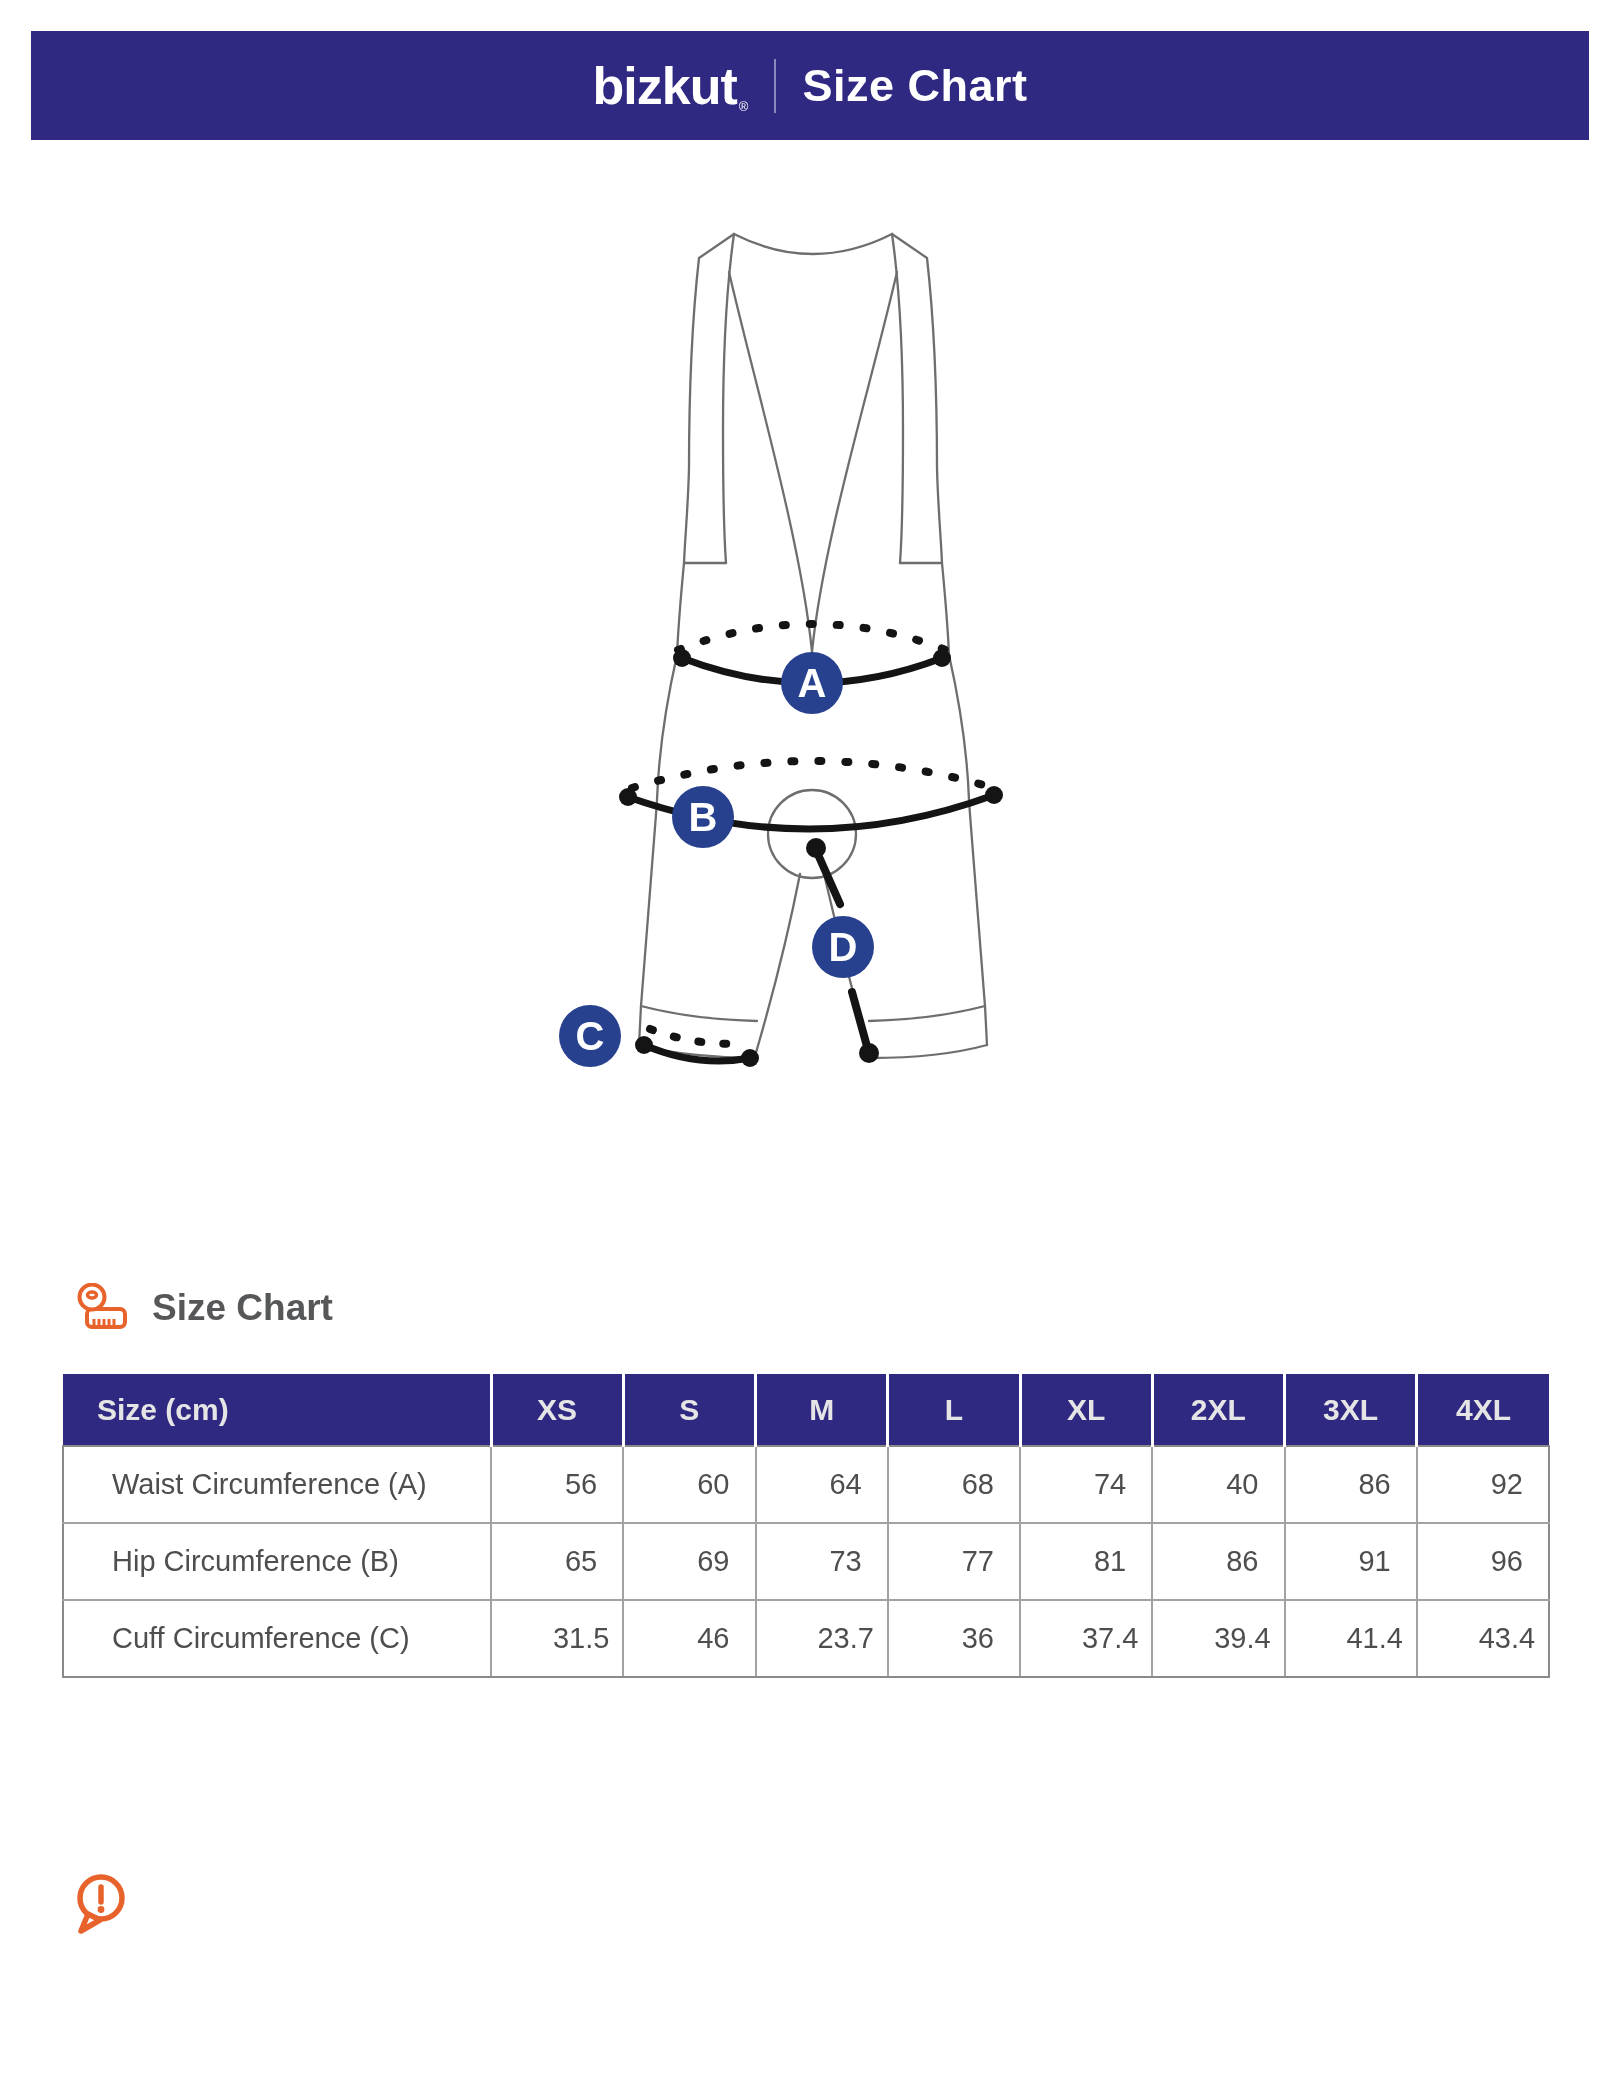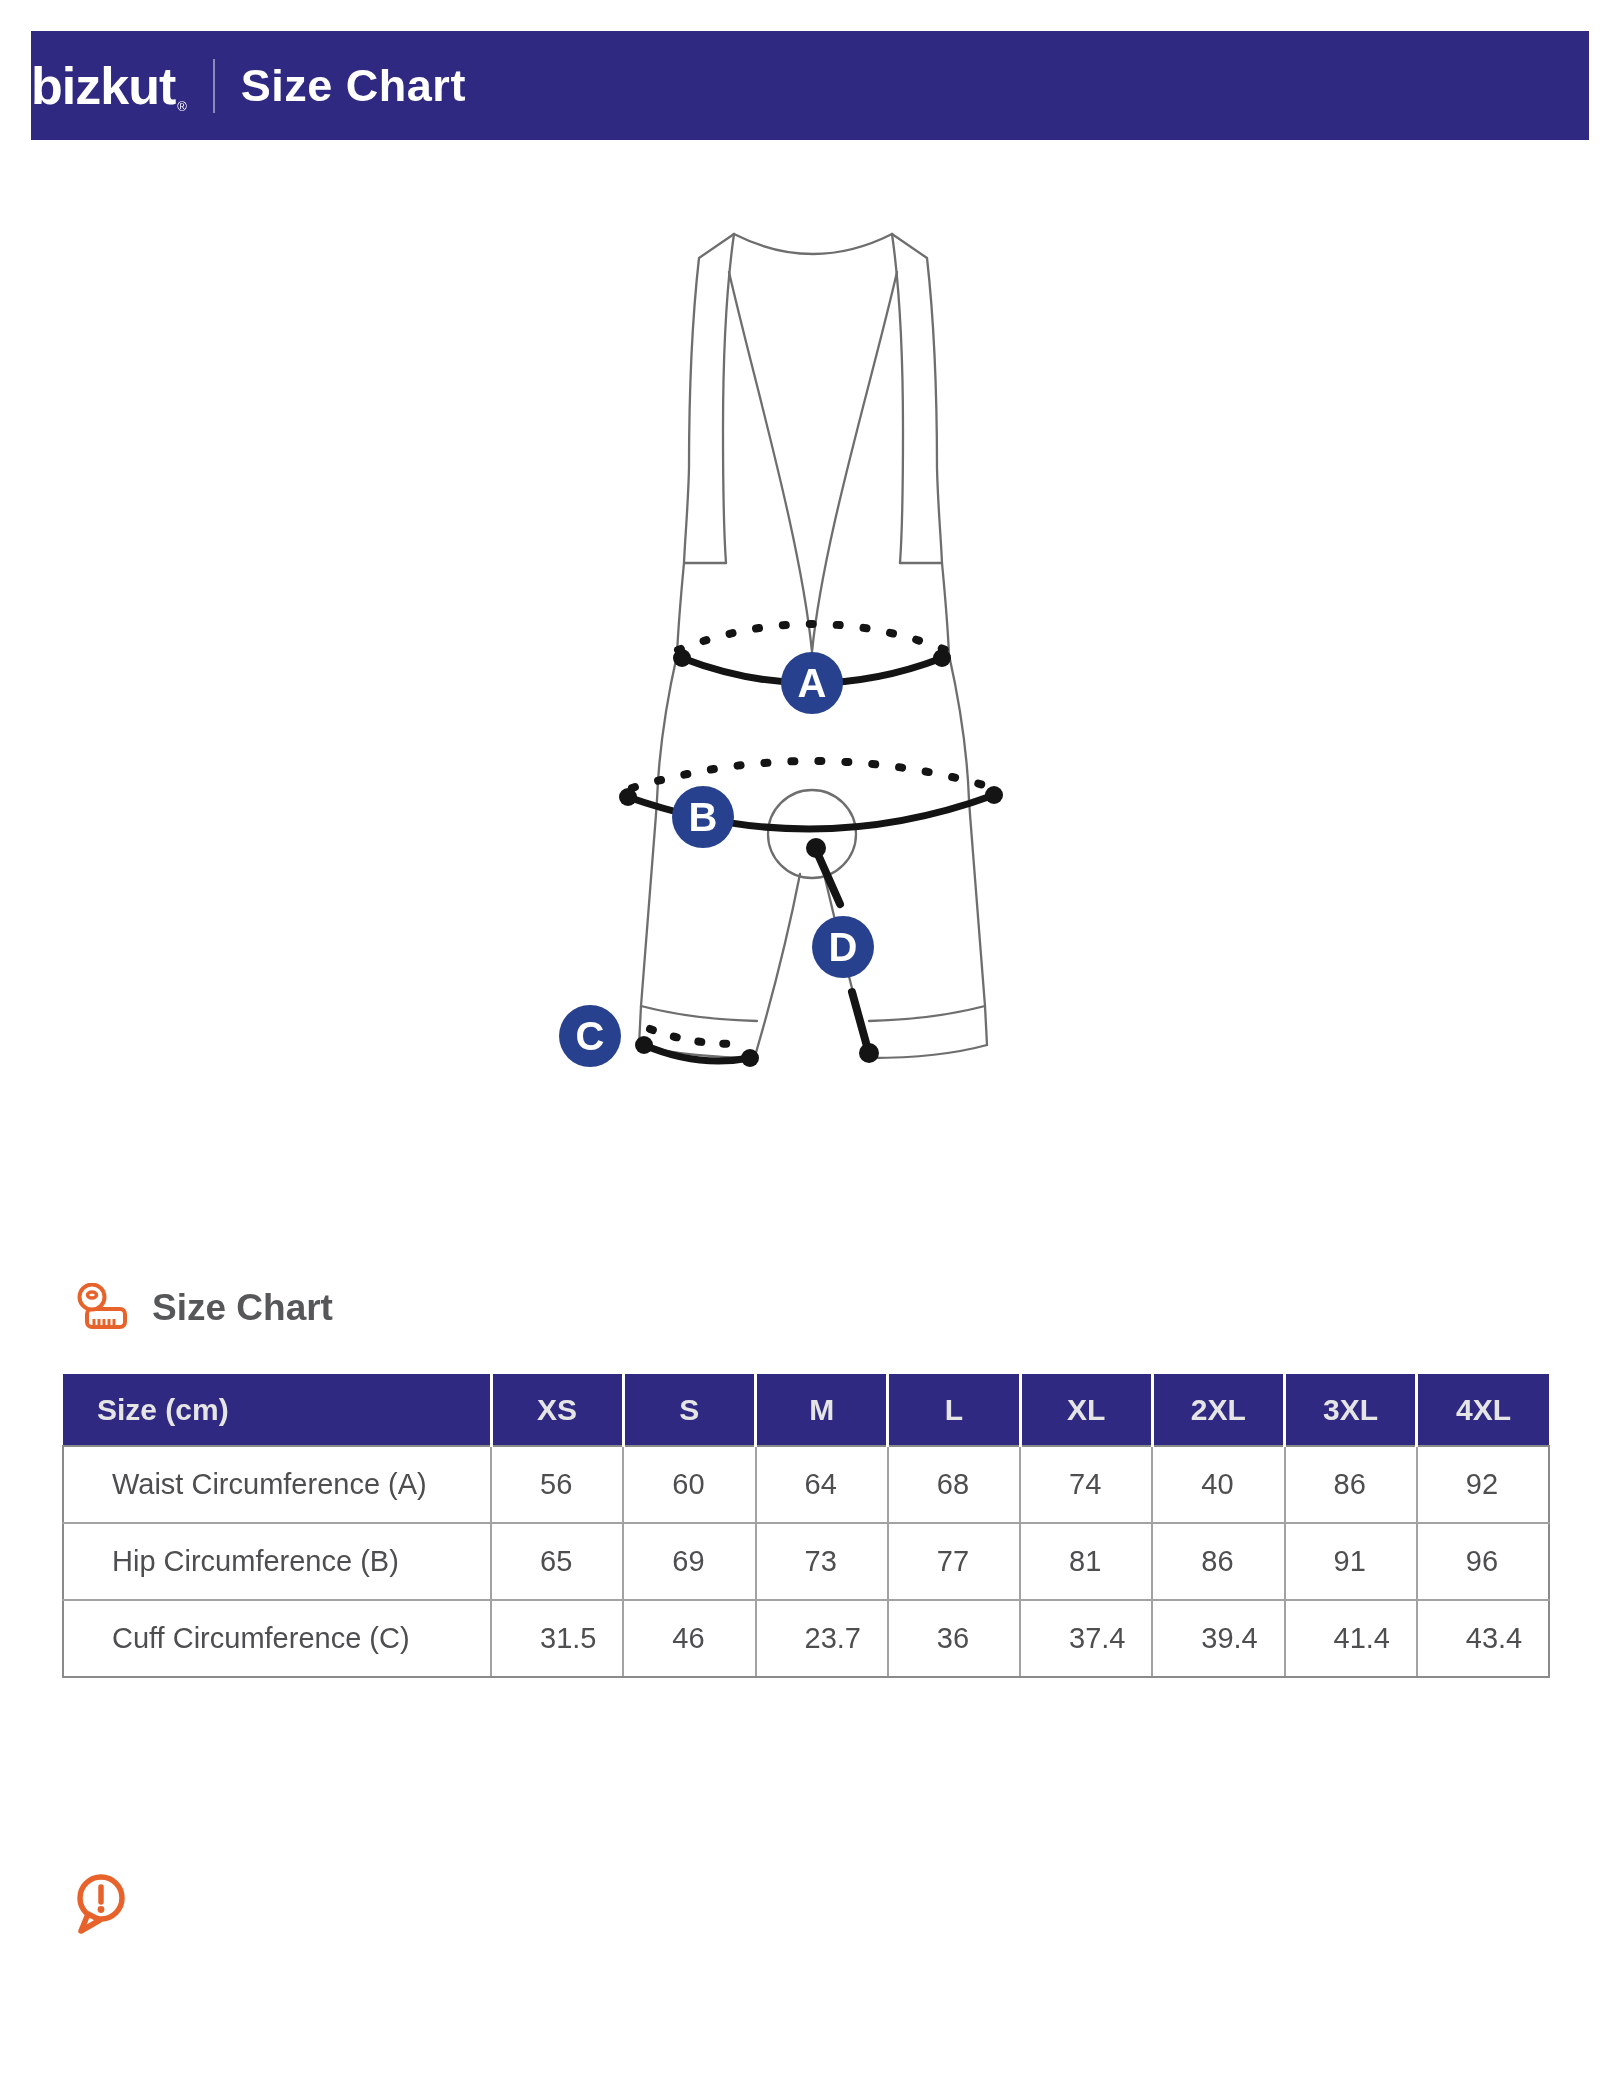--- a/index.html
+++ b/index.html
@@ -1,21 +1,21 @@
 <!DOCTYPE html>
 <html><head>
 <meta charset="utf-8">
 <style>
   * { margin:0; padding:0; box-sizing:border-box; }
   body { background:#ffffff; font-family:"Liberation Sans", sans-serif; }
   #page { position:relative; width:1620px; height:2078px; background:#fff; overflow:hidden; }
 
   
   .banner { position:absolute; left:31px; top:31px; width:1558px; height:109px;
-            background:#302982; display:flex; align-items:center; justify-content:flex-start; gap:26px; }
+            background:#302982; display:flex; align-items:center; justify-content:center; gap:26px; }
   .logo-wrap { display:flex; align-items:flex-end; }
   .logo { color:#fff; font-size:52px; font-weight:800; letter-spacing:-1px; line-height:1; }
   .logo-reg { color:#fff; font-size:13px; font-weight:400; transform:translateY(2px); margin-left:2px; }
   .banner-divider { width:2px; height:54px; background:rgba(255,255,255,0.45); }
   .banner-title { color:#fff; font-size:45px; font-weight:bold; letter-spacing:0.5px; }
 
   
   .figure-svg { position:absolute; left:420px; top:200px; }
 
   
@@ -23,21 +23,21 @@
   .section-title { font-size:37px; font-weight:bold; color:#565759; }
 
   
   .size-table { position:absolute; left:62px; top:1374px; width:1486px;
                 border-collapse:collapse; table-layout:fixed; }
   .size-table th { background:#302982; color:#e5e5e5; font-size:30px; font-weight:bold;
                    height:72px; text-align:center; border-right:3px solid #ffffff; }
   .size-table th:last-child { border-right:none; }
   .size-table th.label { text-align:left; padding-left:34px; }
   .size-table td { height:77px; font-size:29px; font-weight:400; color:#4e4e50;
-                   text-align:left; background:#fff;
+                   text-align:center; background:#fff;
                    border:2px solid #a2a2a2; border-top:2px solid #8a8a8a;padding-left:48px; }
   .size-table tr:last-child td { border-bottom:2px solid #8a8a8a; }
   .size-table td.label { text-align:left; padding-left:48px; border-left:2px solid #8a8a8a; }
   .size-table td:last-child { border-right:2px solid #8a8a8a; }
 
   
   .note-icon { position:absolute; left:74px; top:1872px; }
   .note-text { position:absolute; left:143px; top:1874px; width:1430px;
                font-size:34px; font-weight:bold; line-height:52px; color:#58585a; }
   .note-highlight { color:#e8632c; }

